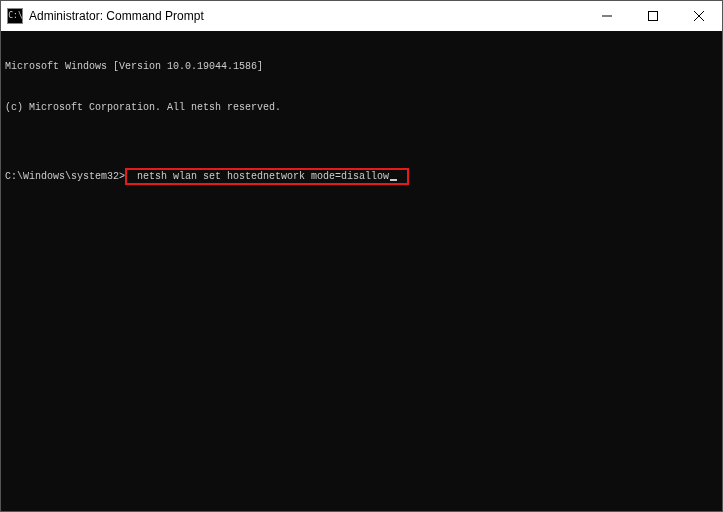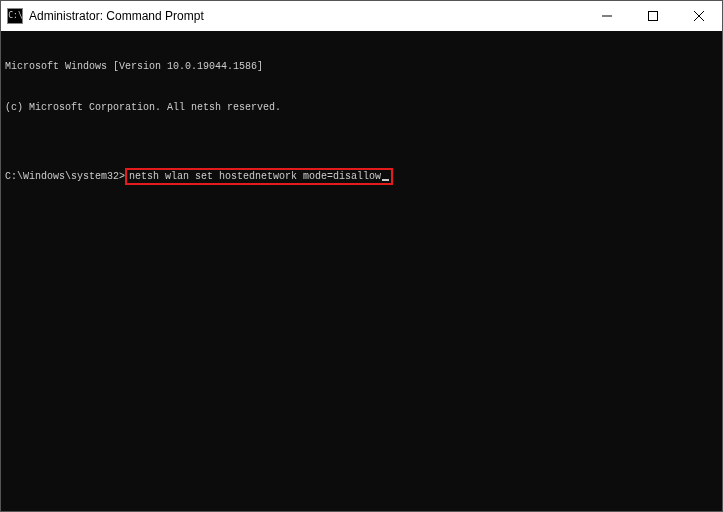--- a/index.html
+++ b/index.html
@@ -84,21 +84,21 @@
     }
     .line {
       white-space: pre;
     }
     .prompt-line {
       display: inline;
       margin-top: 23px;
     }
     .highlight-box {
       border: 2px solid #e31b1b;
-      padding: 0 2px;
+      padding: 0 10px;
       display: inline-block;
       line-height: 1.3;
     }
     .cursor {
       display: inline-block;
       width: 7px;
       height: 2px;
       background: #cccccc;
       vertical-align: baseline;
       margin-left: 1px;

